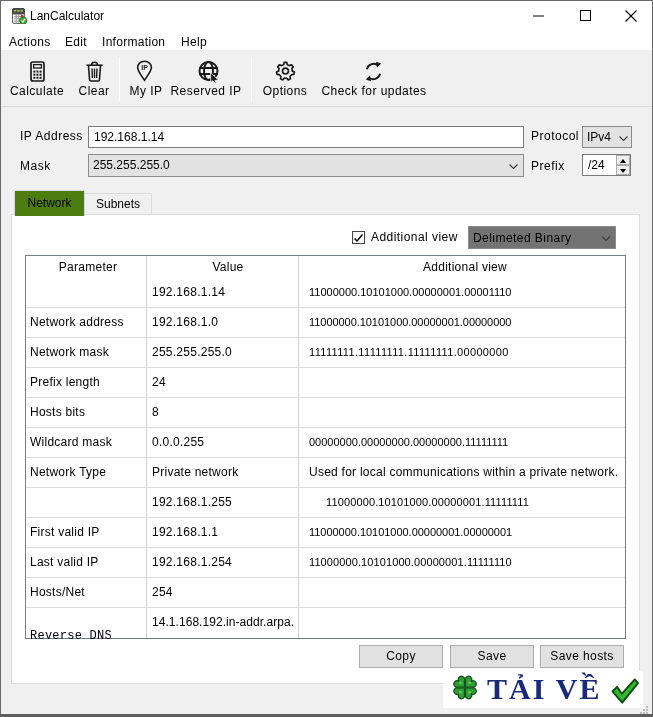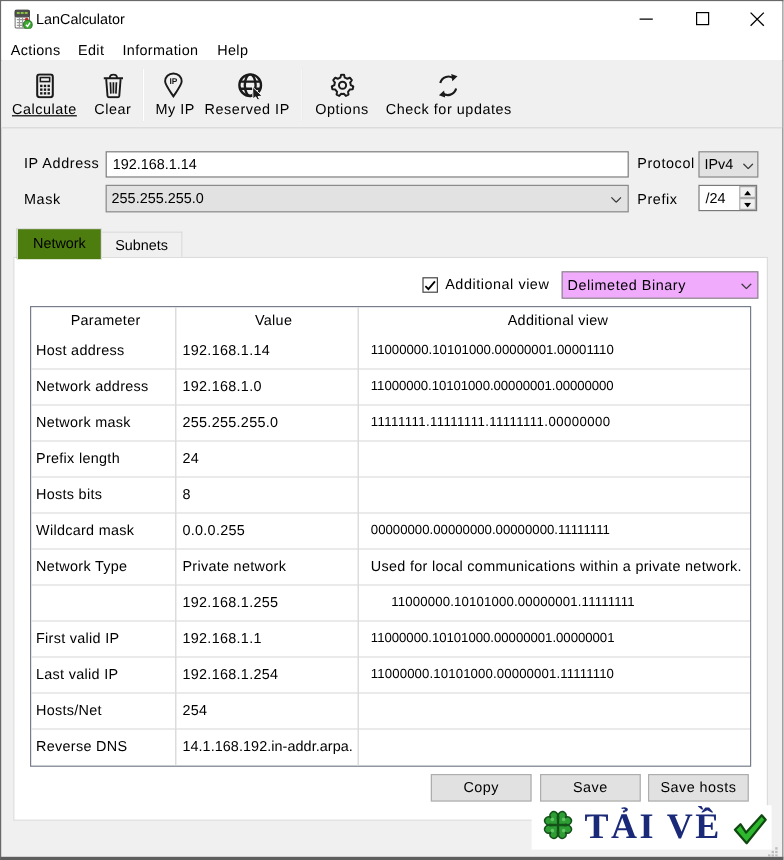--- a/index.html
+++ b/index.html
@@ -28,21 +28,21 @@
 
 #tab1 { position:absolute; left:13px; top:189px; width:71px; height:26px; background:#4d7c0f; border:1px solid #dcdcdc; border-bottom:none; z-index:3; }
 #tab1 span { position:absolute; left:0; right:0; top:5px; text-align:center; }
 #tab2 { position:absolute; left:84px; top:192px; width:67px; height:21px; background:#f0f0f0; border:1px solid #dcdcdc; border-left:none; border-bottom:none; z-index:2; }
 #tab2 span { position:absolute; left:0; right:0; top:3px; text-align:center; }
 #panel { position:absolute; left:10px; top:213px; width:629px; height:470px; background:#fff; border:1px solid #dcdcdc; z-index:1; }
 
 #cb { position:absolute; left:340px; top:16px; width:13px; height:13px; background:#fff; border:1px solid #454545; }
 #cb svg { position:absolute; left:0px; top:1px; }
 #cb-label { position:absolute; left:359px; top:15px; letter-spacing:0.45px; }
-#dd { position:absolute; left:456px; top:11px; width:164px; height:23px; background:#f0abfc; border:1px solid #8b8b8b; }
+#dd { position:absolute; left:456px; top:11px; width:148px; height:23px; background:#737373; border:1px solid #8b8b8b; }
 #dd span { position:absolute; left:4px; top:4px; letter-spacing:0.45px; }
 
 #tbl { position:absolute; left:13px; top:40px; width:601px; height:384px; border:1px solid #767e8a; background:#fff; }
 .colsep { position:absolute; top:0; bottom:0; width:1px; background:#d4d4d4; }
 .rowsep { position:absolute; left:0; right:0; height:1px; background:#dcdcdc; }
 .hdr { position:absolute; top:0; height:22px; text-align:center; line-height:22px; white-space:nowrap; letter-spacing:0.25px; }
 .cell { position:absolute; white-space:nowrap; line-height:30px; height:30px; letter-spacing:0.25px; }
 .bin { font-size:11px; }
 
 .btn { position:absolute; height:23px; background:#e1e1e1; border:1px solid #adadad; text-align:center; line-height:21px; font-size:12px; letter-spacing:0.4px; }
@@ -100,21 +100,21 @@
           <rect x="6.5" y="9.6" width="2" height="2"></rect>
           <rect x="9.6" y="9.6" width="2" height="2"></rect>
         <rect x="3.4" y="12.7" width="2" height="2"></rect>
           <rect x="6.5" y="12.7" width="2" height="2"></rect>
           <rect x="9.6" y="12.7" width="2" height="2"></rect>
         <rect x="3.4" y="15.8" width="2" height="2"></rect>
           <rect x="6.5" y="15.8" width="2" height="2"></rect>
           <rect x="9.6" y="15.8" width="2" height="2"></rect>
       </g>
     </svg>
-    <span class="tb-label" style="left:36px;text-decoration:underline;">Calculate</span>
+    <span class="tb-label" style="left:36px;">Calculate</span>
 
     <svg class="abs" style="left:84px; top:10px;" width="19" height="21" viewBox="0 0 19 21">
       <path d="M3.5 5 L4.6 19 Q4.7 20 5.7 20 L13.3 20 Q14.3 20 14.4 19 L15.5 5" fill="none" stroke="#1a1a1a" stroke-width="1.6"></path>
       <line x1="1.5" y1="4.2" x2="17.5" y2="4.2" stroke="#1a1a1a" stroke-width="1.6"></line>
       <path d="M6.5 4 Q6.5 1.2 9.5 1.2 Q12.5 1.2 12.5 4" fill="none" stroke="#1a1a1a" stroke-width="1.6"></path>
       <line x1="7" y1="7.5" x2="7.4" y2="17" stroke="#1a1a1a" stroke-width="1.4"></line>
       <line x1="9.5" y1="7.5" x2="9.5" y2="17" stroke="#1a1a1a" stroke-width="1.4"></line>
       <line x1="12" y1="7.5" x2="11.6" y2="17" stroke="#1a1a1a" stroke-width="1.4"></line>
     </svg>
     <span class="tb-label" style="left:93px;">Clear</span>
@@ -212,21 +212,20 @@
       <div class="rowsep" style="top:81px;"></div>
       <div class="rowsep" style="top:111px;"></div>
       <div class="rowsep" style="top:141px;"></div>
       <div class="rowsep" style="top:171px;"></div>
       <div class="rowsep" style="top:201px;"></div>
       <div class="rowsep" style="top:231px;"></div>
       <div class="rowsep" style="top:261px;"></div>
       <div class="rowsep" style="top:291px;"></div>
       <div class="rowsep" style="top:321px;"></div>
       <div class="rowsep" style="top:351px;"></div>
-      <div class="cell" style="left:4px; top:21px;">Host address</div>
       <div class="cell" style="left:126px; top:21px;">192.168.1.14</div>
       <div class="cell bin" style="left:283px; top:21px; letter-spacing:0px;">11000000.10101000.00000001.00001110</div>
       <div class="cell" style="left:4px; top:51px;">Network address</div>
       <div class="cell" style="left:126px; top:51px;">192.168.1.0</div>
       <div class="cell bin" style="left:283px; top:51px; letter-spacing:-0.05px;">11000000.10101000.00000001.00000000</div>
       <div class="cell" style="left:4px; top:81px;">Network mask</div>
       <div class="cell" style="left:126px; top:81px;">255.255.255.0</div>
       <div class="cell bin" style="left:283px; top:81px; letter-spacing:0.34px;">11111111.11111111.11111111.00000000</div>
       <div class="cell" style="left:4px; top:111px;">Prefix length</div>
       <div class="cell" style="left:126px; top:111px;">24</div>
@@ -241,21 +240,21 @@
       <div class="cell" style="left:126px; top:231px;">192.168.1.255</div>
       <div class="cell bin" style="left:300px; top:231px; letter-spacing:0.13px;">11000000.10101000.00000001.11111111</div>
       <div class="cell" style="left:4px; top:261px;">First valid IP</div>
       <div class="cell" style="left:126px; top:261px;">192.168.1.1</div>
       <div class="cell bin" style="left:283px; top:261px; letter-spacing:-0.03px;">11000000.10101000.00000001.00000001</div>
       <div class="cell" style="left:4px; top:291px;">Last valid IP</div>
       <div class="cell" style="left:126px; top:291px;">192.168.1.254</div>
       <div class="cell bin" style="left:283px; top:291px; letter-spacing:0.1px;">11000000.10101000.00000001.11111110</div>
       <div class="cell" style="left:4px; top:321px;">Hosts/Net</div>
       <div class="cell" style="left:126px; top:321px;">254</div>
-      <div class="cell" style="left:4px; top:351px;">Reverse DNS</div>
+      <div class="cell" style="left:4px; top:365px;font-family:Liberation Mono, monospace;">Reverse DNS</div>
       <div class="cell" style="left:126px; top:351px; letter-spacing:0.05px;">14.1.168.192.in-addr.arpa.</div>
     </div>
 
     <div class="btn" style="left:347px; top:430px; width:84px;">Copy</div>
     <div class="btn" style="left:528px; top:430px; width:84px;">Save hosts</div>
     <div class="btn" style="left:438px; top:430px; width:84px;">Save</div>
   </div>
 
   <div id="wm">
     <svg class="abs" style="left:7px; top:3px;" width="31" height="28" viewBox="0 0 33 29">

